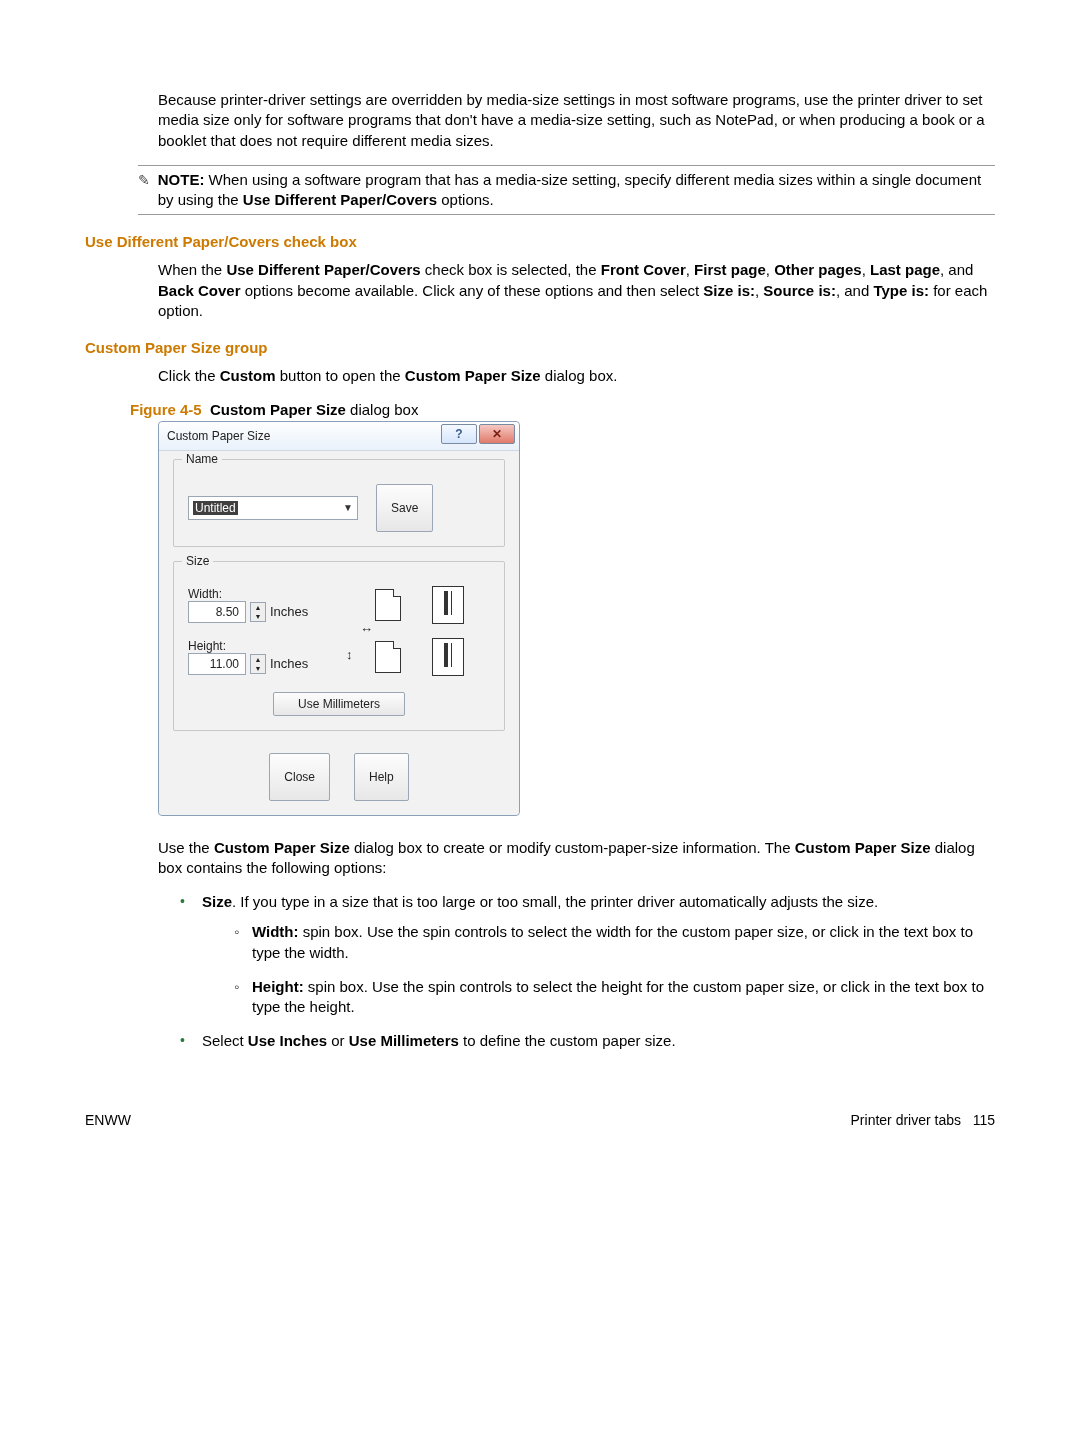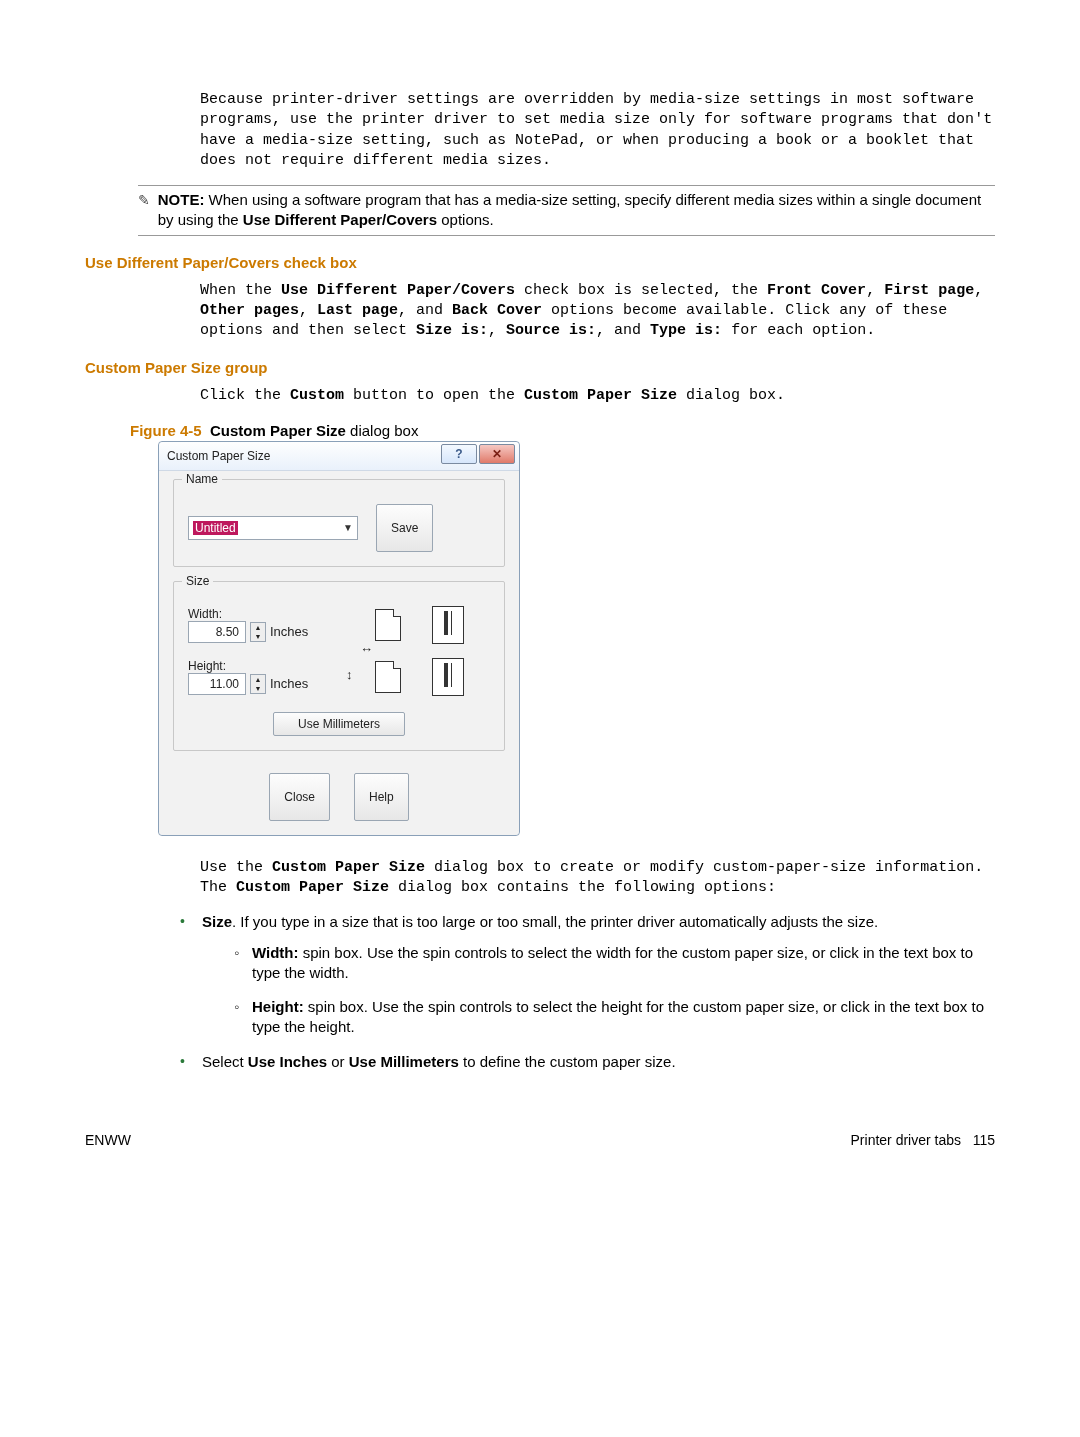--- a/index.html
+++ b/index.html
@@ -11,21 +11,21 @@
     background: #fff;
     width: 1080px;
   }
   .page {
     padding: 90px 85px 60px 85px;
   }
   .para {
     margin: 0 0 14px 0;
     line-height: 1.35;
   }
-  .indent1 { margin-left: 115px; font-family: Liberation Mono, monospace; }
+  .indent1 { margin-left: 73px; }
   .note-block {
     border-top: 1px solid #999;
     border-bottom: 1px solid #999;
     margin-left: 53px;
     padding: 4px 0 4px 0;
     display: flex;
     gap: 8px;
     line-height: 1.35;
     margin-bottom: 18px;
   }
@@ -87,21 +87,21 @@
   .legend {
     position:absolute; top:-8px; left:8px;
     background:#f2f2f2; padding: 0 4px; font-size:12px;
   }
   .name-row { display:flex; gap:18px; align-items:center;}
   .combo {
     border:1px solid #9aa6b3; background:#fff; height:22px; width:160px;
     display:flex;align-items:center;justify-content:space-between;
     padding:0 4px 0 4px;
   }
-  .combo-text { background:#be185d; color:#fff; padding:0 2px; font-size:12px;}
+  .combo-text { background:#404040; color:#fff; padding:0 2px; font-size:12px;}
   .combo-arrow { font-size:10px; color:#333;}
   .btn {
     border:1px solid #9aa6b3; background:linear-gradient(#fdfdfd,#e7e7e7);
     height:22px; padding: 12px 14px; font-size:12px; border-radius:2px;
     display:inline-flex;align-items:center;justify-content:center;
   }
   .size-grid { display:grid; grid-template-columns: 170px 60px 60px; row-gap:6px; align-items:center;}
   .spin-row { display:flex; align-items:center; gap:4px;}
   .spin-input {
     border:1px solid #9aa6b3; background:#fff; width:50px; height:20px;

